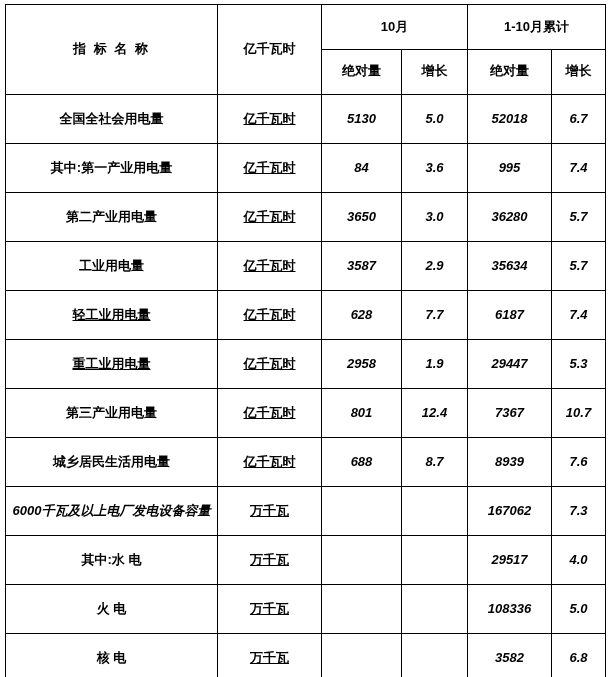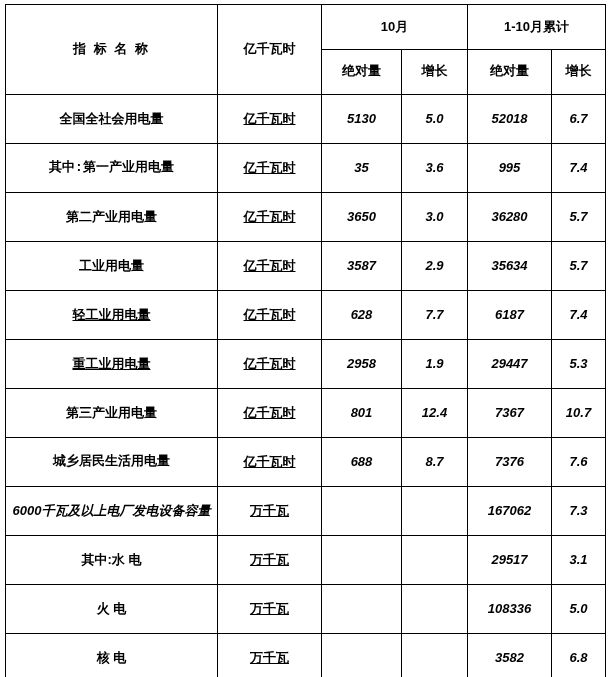--- a/index.html
+++ b/index.html
@@ -60,21 +60,21 @@
     height: 48px;
     font-size: 13.5px;
     padding-right: 10px;
     text-align: right;
     font-style: italic;
   }
   td.empty { height: 48px; }
 
   
   .ind0 { padding-left: 8px;  text-align: left; }
-  .ind1 { padding-left: 8px;  text-align: left; font-family: Liberation Mono, monospace; }
+  .ind1 { padding-left: 8px;  text-align: left; }
   .ind2 { padding-left: 36px; text-align: left; }
   .ind3 { padding-left: 56px; text-align: left; }
   .ind4 { padding-left: 80px; text-align: left; text-decoration: underline; }
   .ind-center { text-align: center; }
   .wrapname {
     text-align: left;
     padding-left: 6px;
     line-height: 1.5;
     font-style: italic;
   }
@@ -112,21 +112,21 @@
           <td class="rowname ind0">全国全社会用电量</td>
           <td class="unit">亿千瓦时</td>
           <td class="num">5130</td>
           <td class="num">5.0</td>
           <td class="num">52018</td>
           <td class="num">6.7</td>
         </tr>
         <tr>
           <td class="rowname ind1">其中:第一产业用电量</td>
           <td class="unit">亿千瓦时</td>
-          <td class="num">35</td>
+          <td class="num">84</td>
           <td class="num">3.6</td>
           <td class="num">995</td>
           <td class="num">7.4</td>
         </tr>
         <tr>
           <td class="rowname ind2">第二产业用电量</td>
           <td class="unit">亿千瓦时</td>
           <td class="num">3650</td>
           <td class="num">3.0</td>
           <td class="num">36280</td>
@@ -162,38 +162,38 @@
           <td class="num">801</td>
           <td class="num">12.4</td>
           <td class="num">7367</td>
           <td class="num">10.7</td>
         </tr>
         <tr>
           <td class="rowname ind1">城乡居民生活用电量</td>
           <td class="unit">亿千瓦时</td>
           <td class="num">688</td>
           <td class="num">8.7</td>
-          <td class="num">7376</td>
+          <td class="num">8939</td>
           <td class="num">7.6</td>
         </tr>
         <tr>
           <td class="rowname wrapname tall">6000千瓦及以上电厂发电设备容量</td>
           <td class="unit">万千瓦</td>
           <td class="empty"></td>
           <td class="empty"></td>
           <td class="num">167062</td>
           <td class="num">7.3</td>
         </tr>
         <tr>
           <td class="rowname ind-center">其中:水 电</td>
           <td class="unit">万千瓦</td>
           <td class="empty"></td>
           <td class="empty"></td>
           <td class="num">29517</td>
-          <td class="num">3.1</td>
+          <td class="num">4.0</td>
         </tr>
         <tr>
           <td class="rowname ind-center">火 电</td>
           <td class="unit">万千瓦</td>
           <td class="empty"></td>
           <td class="empty"></td>
           <td class="num">108336</td>
           <td class="num">5.0</td>
         </tr>
         <tr>

